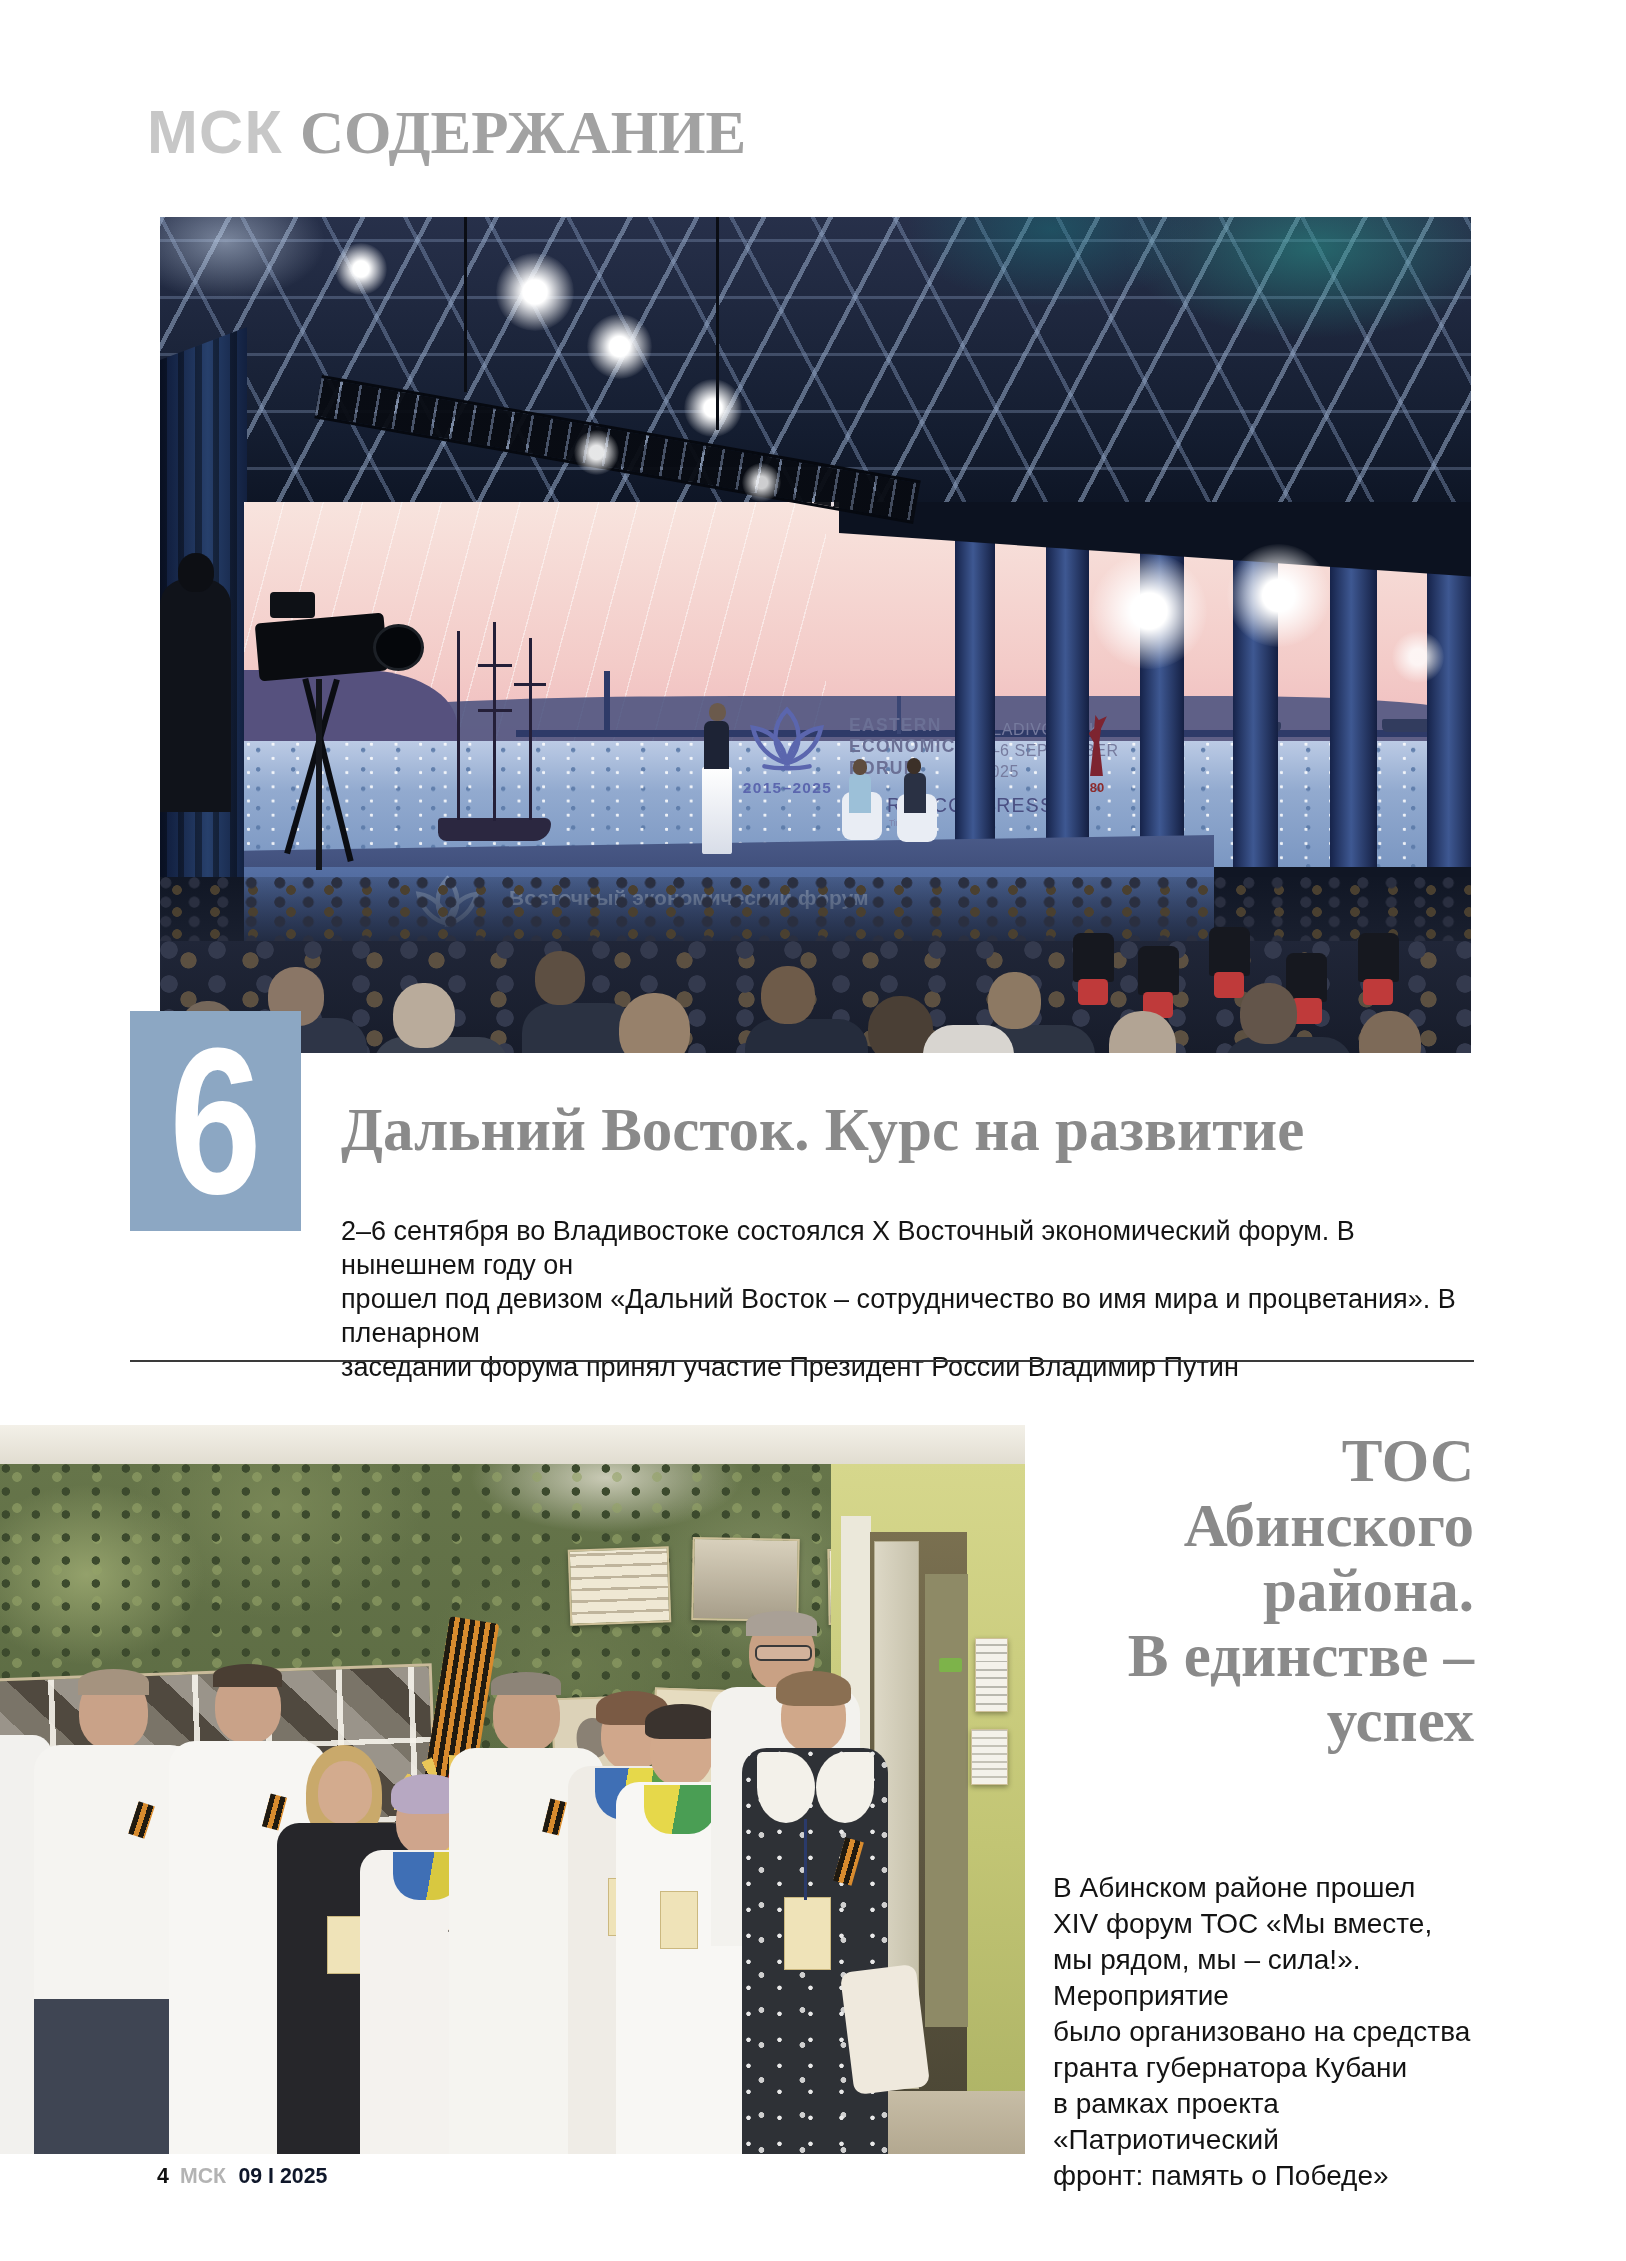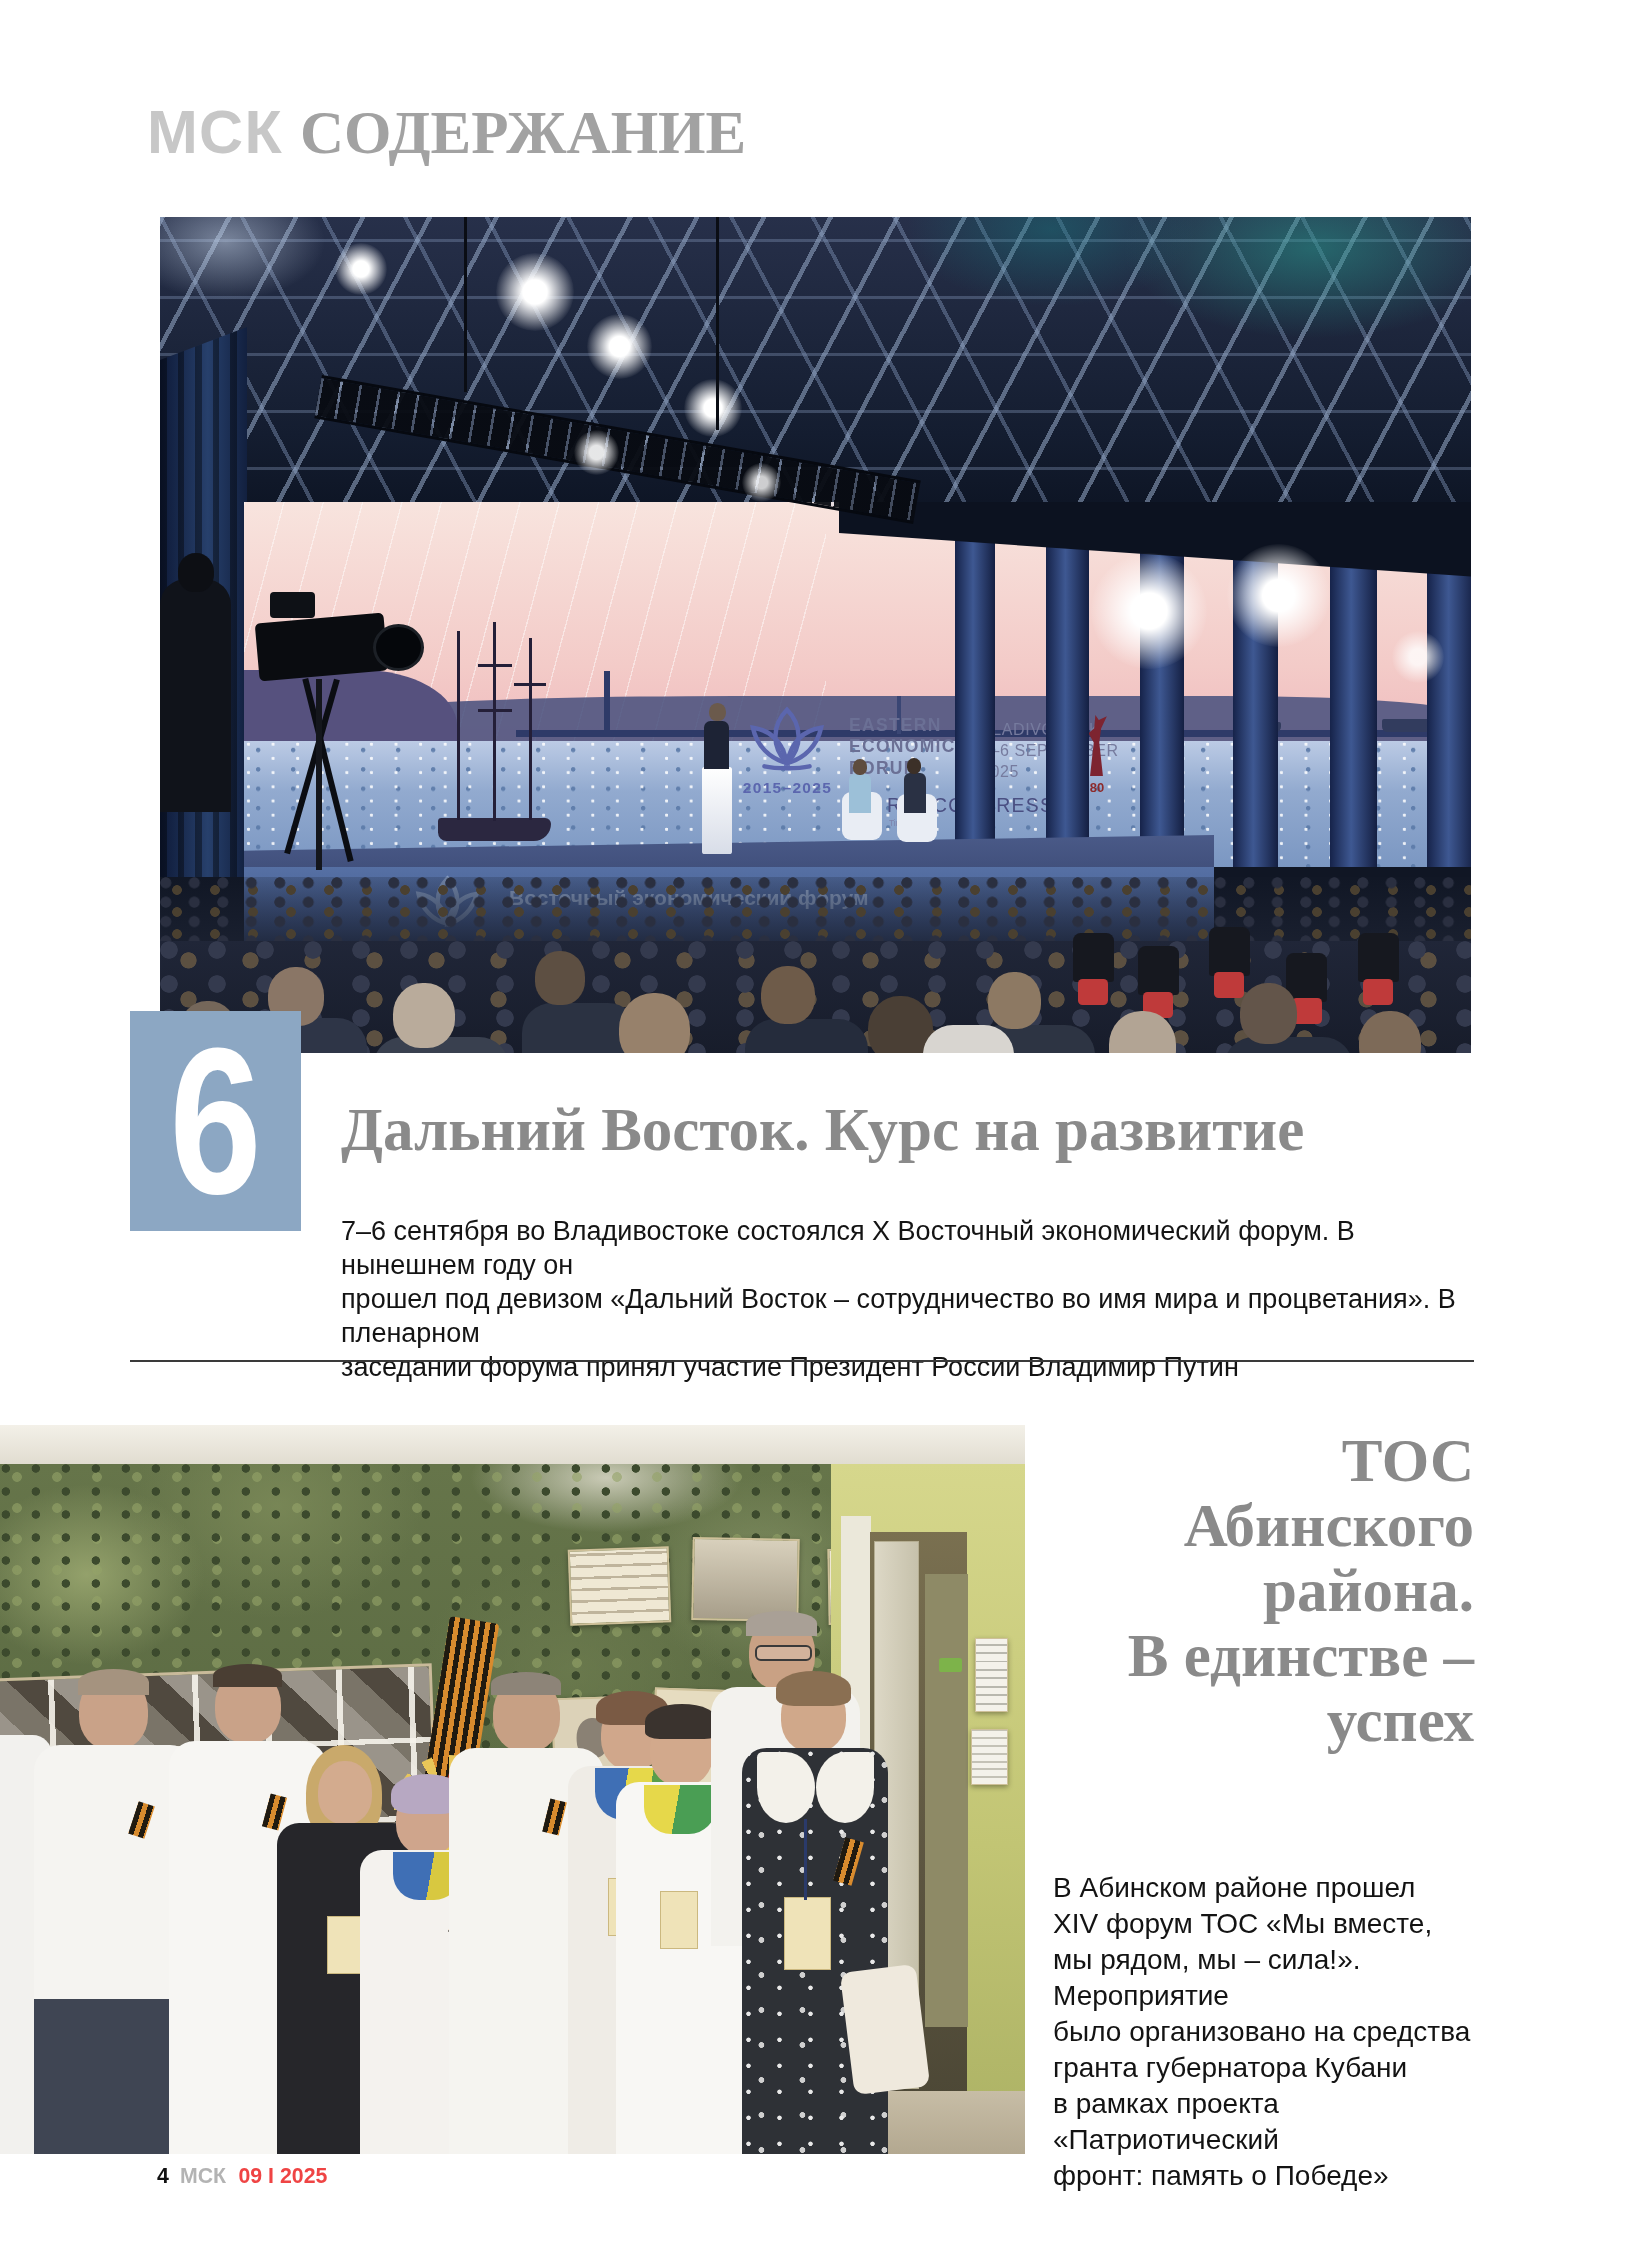--- a/index.html
+++ b/index.html
@@ -215,21 +215,21 @@
     <div class="ab" style="left:165px;top:459px;width:5.8px;height:188px;background:#0b0d12;transform:rotate(-14deg);"></div>
     <div class="ab" style="left:156px;top:462px;width:5.8px;height:191px;background:#14161c;"></div>
   </div>
 
   <div class="ab" style="left:130px;top:1011px;width:171px;height:220px;background:#8ca7c3;display:flex;align-items:center;justify-content:center;">
     <span class="num" style="font-size:207px;transform:scaleX(.8);">6</span>
   </div>
 
   <div class="ab serif" style="left:341px;top:1095px;width:1138px;font-size:61px;font-weight:bold;color:#8a8a8a;">Дальний Восток. Курс на развитие</div>
 
-  <div class="ab pre" style="left:341px;top:1214px;width:1151px;font-size:27px;line-height:34px;color:#141414;">7–6 сентября во Владивостоке состоялся X Восточный экономический форум. В нынешнем году он
+  <div class="ab pre" style="left:341px;top:1214px;width:1151px;font-size:27px;line-height:34px;color:#141414;">2–6 сентября во Владивостоке состоялся X Восточный экономический форум. В нынешнем году он
 прошел под девизом «Дальний Восток – сотрудничество во имя мира и процветания». В пленарном
 заседании форума принял участие Президент России Владимир Путин</div>
 
   <div class="ab" style="left:130px;top:1360px;width:1344px;height:1.9px;background:#3a3a3a;"></div>
 
   <div class="ph" style="left:0;top:1425px;width:1025px;height:729px;background:#5c6b43;">
 
     <div class="ab" style="left:0;top:0;width:1025px;height:48px;background:linear-gradient(180deg,#f3f0e8,#ddd8cb);"></div>
     <div class="ab" style="left:39px;top:61px;width:582px;height:3.2px;background:#9a9488;"></div>
 
@@ -370,17 +370,17 @@
 
   <div class="ab serif pre" style="left:905px;top:1428px;width:569px;font-size:61px;line-height:65px;font-weight:bold;color:#8a8a8a;text-align:right;">ТОС
 Абинского
 района.
 В единстве –
 успех</div>
 
   <div class="ab" style="left:157px;top:2164px;font-size:21.3px;font-weight:bold;">
     <span style="color:#111111;">4</span>
     <span style="color:#b3b3b3;margin-left:5.2px;">МСК</span>
-    <span style="color:#ef4444;margin-left:6.5px;">09 I 2025</span>
+    <span style="color:#0f172a;margin-left:6.5px;">09 I 2025</span>
   </div>
 
 </div>
 
 
 </body></html>

